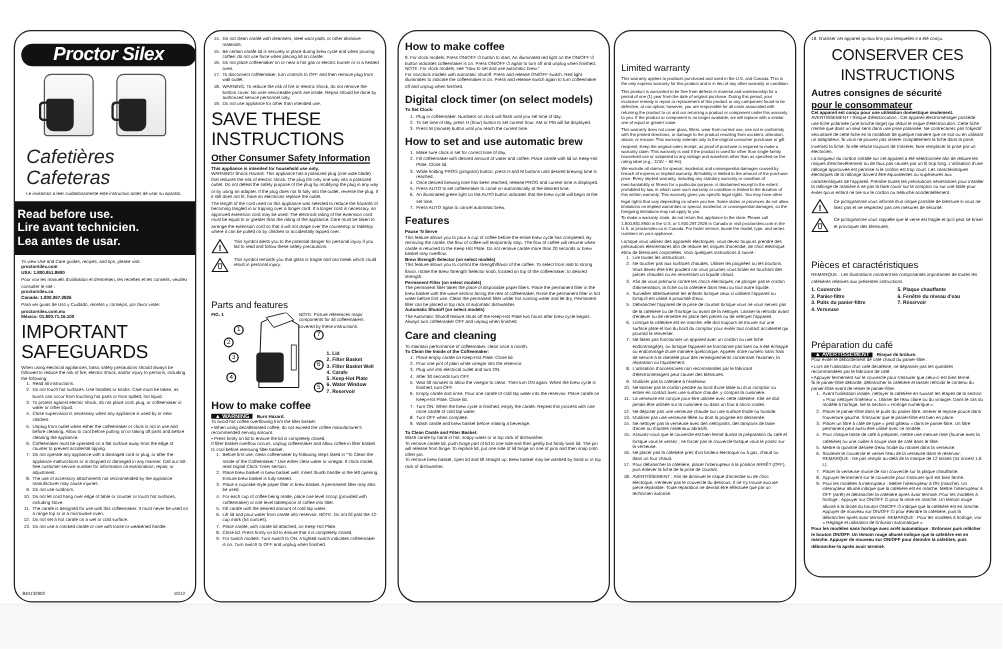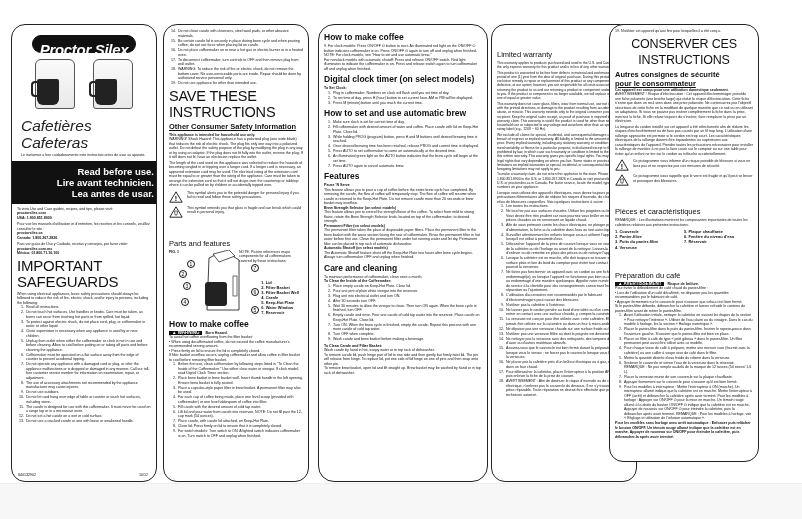--- a/index.html
+++ b/index.html
@@ -8,34 +8,34 @@
   .panel {
     position: absolute; top: 24px; height: 458px;
     border: 1.3px solid #222; border-radius: 14px;
     background: #fff; overflow: hidden; padding: 4px 5px;
     font-size: 3.6px; line-height: 4.5px;
   }
   #p1 { left: 11px; width: 146px; }
   #p2 { left: 163px; width: 146px; }
   #p3 { left: 318px; width: 170px; border-radius: 16px; }
   #p4 { left: 491px; width: 146px; }
-  #p5 { left: 609px; width: 150px; height: 438px; }
+  #p5 { left: 643px; width: 150px; height: 438px; }
   .footer-line { position: absolute; left: 0; right: 0; bottom: 0; height: 36px; background: #f7f7f7; border-top: 1px solid #eee; }
 
   
-  .logo { margin: 6px auto 0; width: 104px; height: 18px; border: 1.6px solid #111; border-radius: 10px; display:flex; align-items:flex-end; justify-content:center; background:#111; }
+  .logo { margin: 6px auto 0; width: 140px; height: 18px; border: 1.6px solid #111; border-radius: 10px; display:flex; align-items:center; justify-content:center; background:#111; }
   .logo span { color:#fff; font-weight:bold; font-style:italic; font-size: 15px; letter-spacing: -0.3px; }
   .pots { display:flex; justify-content:center; gap: 6px; height: 56px; margin: 4px 0; }
   .pot { width: 52px; height: 54px; position: relative; }
   .pot .body { position:absolute; left:6px; top:2px; width:40px; height:50px; border:1.2px solid #555; border-radius: 6px 6px 3px 3px; background: linear-gradient(#fafafa,#e9e9e9); }
   .pot .carafe { position:absolute; left:8px; top:22px; width:22px; height:26px; background:#222; border-radius: 2px 2px 6px 6px; }
   .pot .handle { position:absolute; left:2px; top:24px; width:8px; height:16px; border:2px solid #222; border-right:none; border-radius: 4px 0 0 4px; }
   .title-big { font-style: italic; font-size: 15.5px; line-height: 17px; color:#222; margin-left: 4px; }
   .intro { font-size: 3.6px; margin: 2px 4px 3px; }
-  .readbox { background:#111; color:#fff; text-align:right; font-weight:bold; font-size: 9.5px; line-height: 11px; padding: 5px 2px; margin: 0 -5px; }
+  .readbox { background:#111; color:#fff; text-align:left; font-weight:bold; font-size: 9.5px; line-height: 11px; padding: 5px 2px; margin: 0 -5px; }
   .center { }
   .bold { font-weight: bold; }
   .h1 { font-size: 15px; line-height: 16px; letter-spacing: -0.2px; margin: 2px 0 2px; }
   .h-ul { font-weight: bold; font-size: 7.5px; line-height: 9px; text-decoration: underline; margin: 2px 0; }
   .h2 { font-weight: normal; font-size: 7.5px; line-height: 9px; margin: 21px 0 2px; }
   .h3 { font-weight: bold; font-size: 8.5px; line-height: 10px; margin: 3px 0 2px; }
   ol.items { list-style: none; }
   ol.items li { display:flex; gap: 2px; margin-bottom: 0.5px; }
   ol.items li .n { min-width: 7px; text-align: right; }
   .code { position:absolute; left: 6px; bottom: 4px; font-size: 3.6px; }

